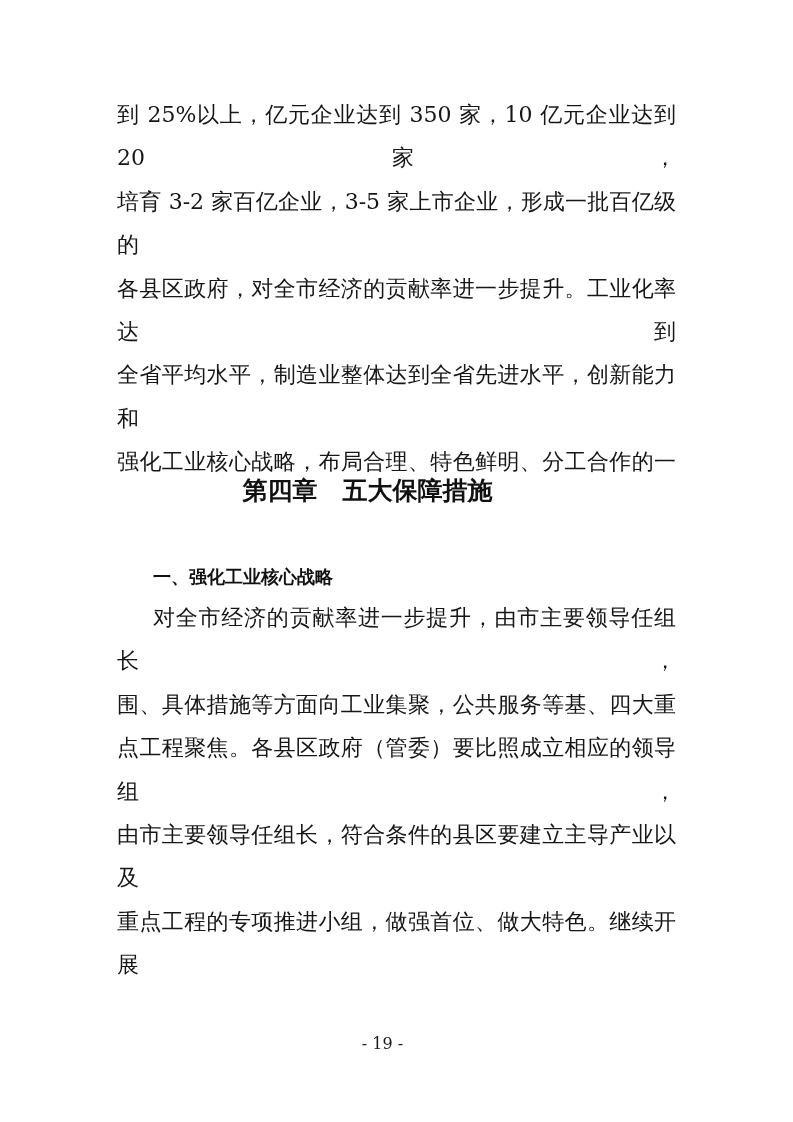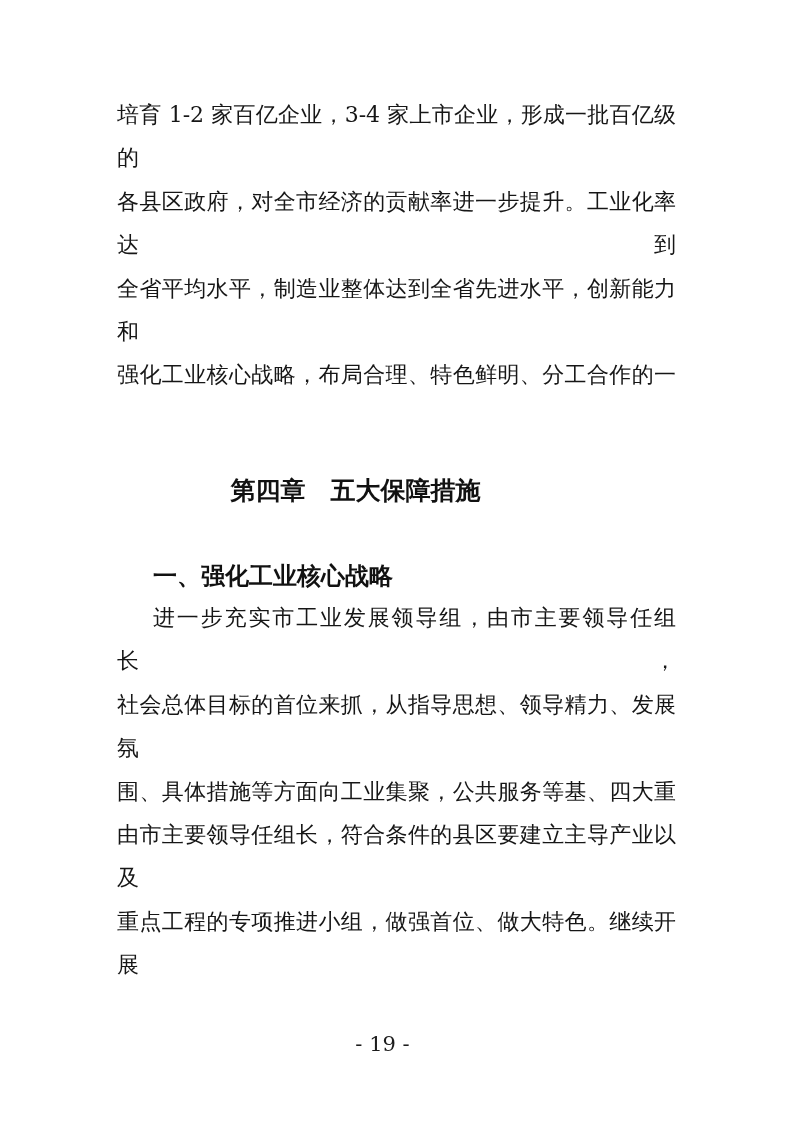--- a/index.html
+++ b/index.html
@@ -31,75 +31,76 @@
     text-align-last: left;
   }
   .para .line.indent {
     text-indent: 36px;
   }
   #para1 { top: 93px; }
   #para2 { top: 596px; }
   .chapter-heading {
     position: absolute;
     top: 469px;
-    left: 0;
+    left: 12px;
     width: 711px;
     margin: 0;
     text-align: center;
     font-family: "DejaVu Sans", "Liberation Sans", sans-serif;
     font-weight: 700;
     font-size: 25px;
     line-height: 43.4px;
     color: #111111;
   }
   .section-heading {
     position: absolute;
     top: 555px;
     left: 117px;
     width: 559px;
     margin: 0;
     box-sizing: border-box;
     padding-left: 36px;
     font-family: "DejaVu Sans", "Liberation Sans", sans-serif;
     font-weight: 700;
-    font-size: 24px;
+    font-size: 18px;
     line-height: 43.4px;
     color: #111111;
   }
   .page-footer {
     position: absolute;
     top: 1033px;
     left: 0;
     width: 765px;
     text-align: center;
-    font-size: 21px;
+    font-size: 16px;
     line-height: 22px;
     color: #1c1c1c;
   }
 </style>
 </head>
 <body>
 
 <div class="page">
 
   <div class="para" id="para1">
-    <div class="line">培育 1-2 家百亿企业，3-4 家上市企业，形成一批百亿级的</div>
+    <div class="line">到 25%以上，亿元企业达到 350 家，10 亿元企业达到 20 家，</div>
+    <div class="line">培育 3-2 家百亿企业，3-5 家上市企业，形成一批百亿级的</div>
     <div class="line">各县区政府，对全市经济的贡献率进一步提升。工业化率达到</div>
     <div class="line">全省平均水平，制造业整体达到全省先进水平，创新能力和</div>
     <div class="line">强化工业核心战略，布局合理、特色鲜明、分工合作的一</div>
   </div>
 
   <h1 class="chapter-heading">第四章　五大保障措施</h1>
 
   <h2 class="section-heading">一、强化工业核心战略</h2>
 
   <div class="para" id="para2">
-    <div class="line indent">进一步充实市工业发展领导组，由市主要领导任组长，</div>
-    <div class="line">社会总体目标的首位来抓，从指导思想、领导精力、发展氛</div>
+    <div class="line indent">对全市经济的贡献率进一步提升，由市主要领导任组长，</div>
     <div class="line">围、具体措施等方面向工业集聚，公共服务等基、四大重</div>
+    <div class="line">点工程聚焦。各县区政府（管委）要比照成立相应的领导组，</div>
     <div class="line">由市主要领导任组长，符合条件的县区要建立主导产业以及</div>
     <div class="line">重点工程的专项推进小组，做强首位、做大特色。继续开展</div>
 
   </div>
 
   <div class="page-footer">- 19 -</div>
 
 </div>
 
 </body></html>

